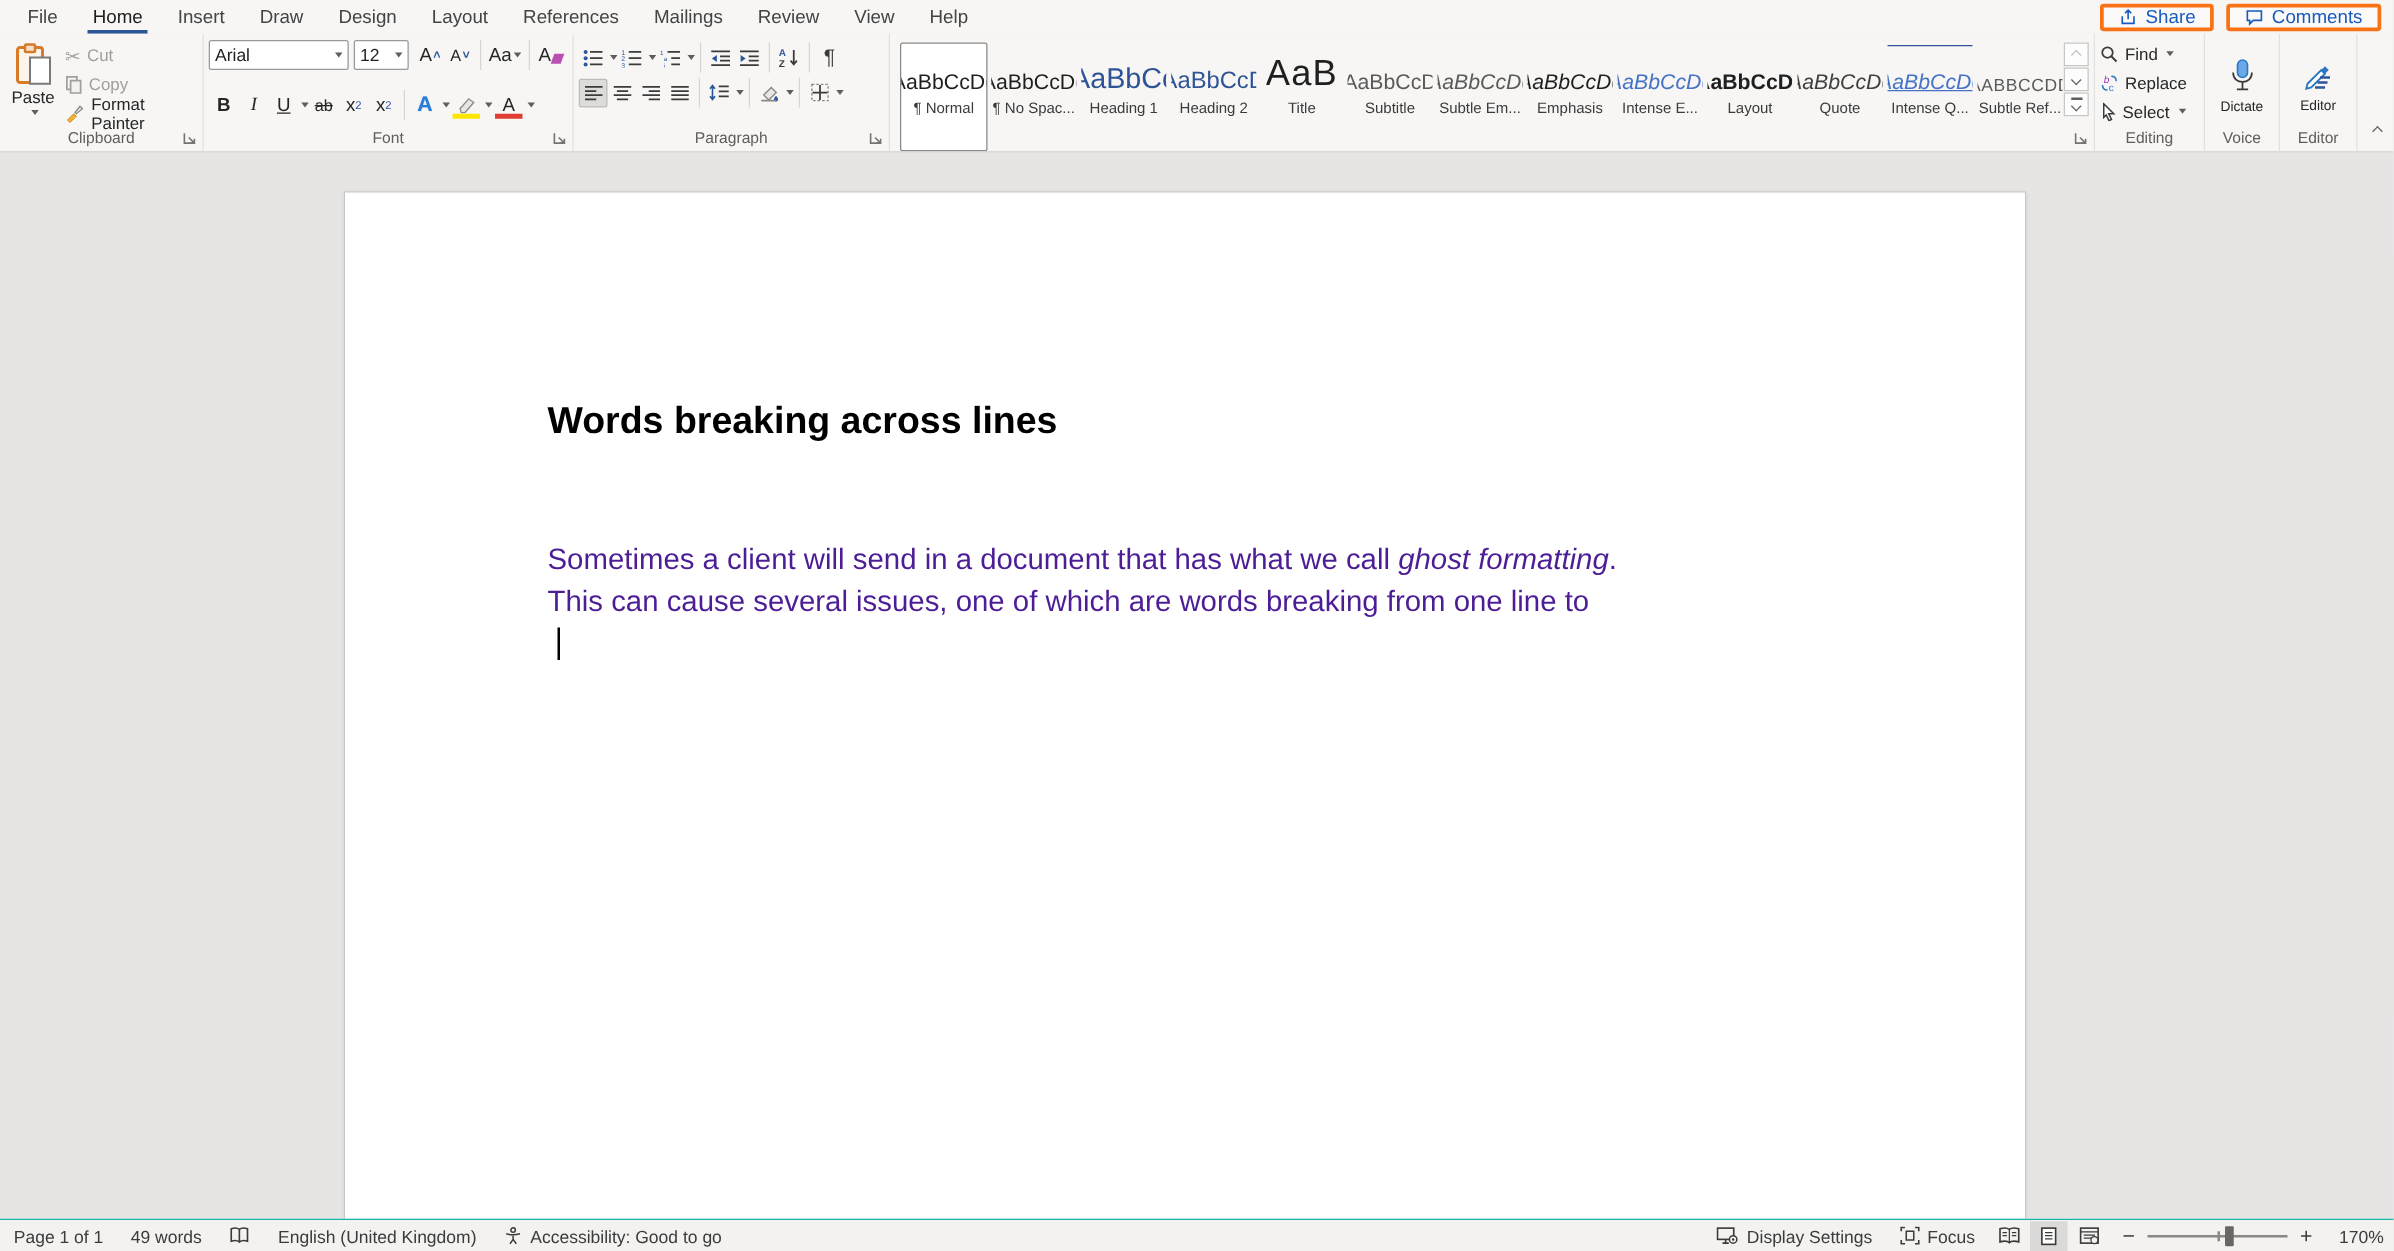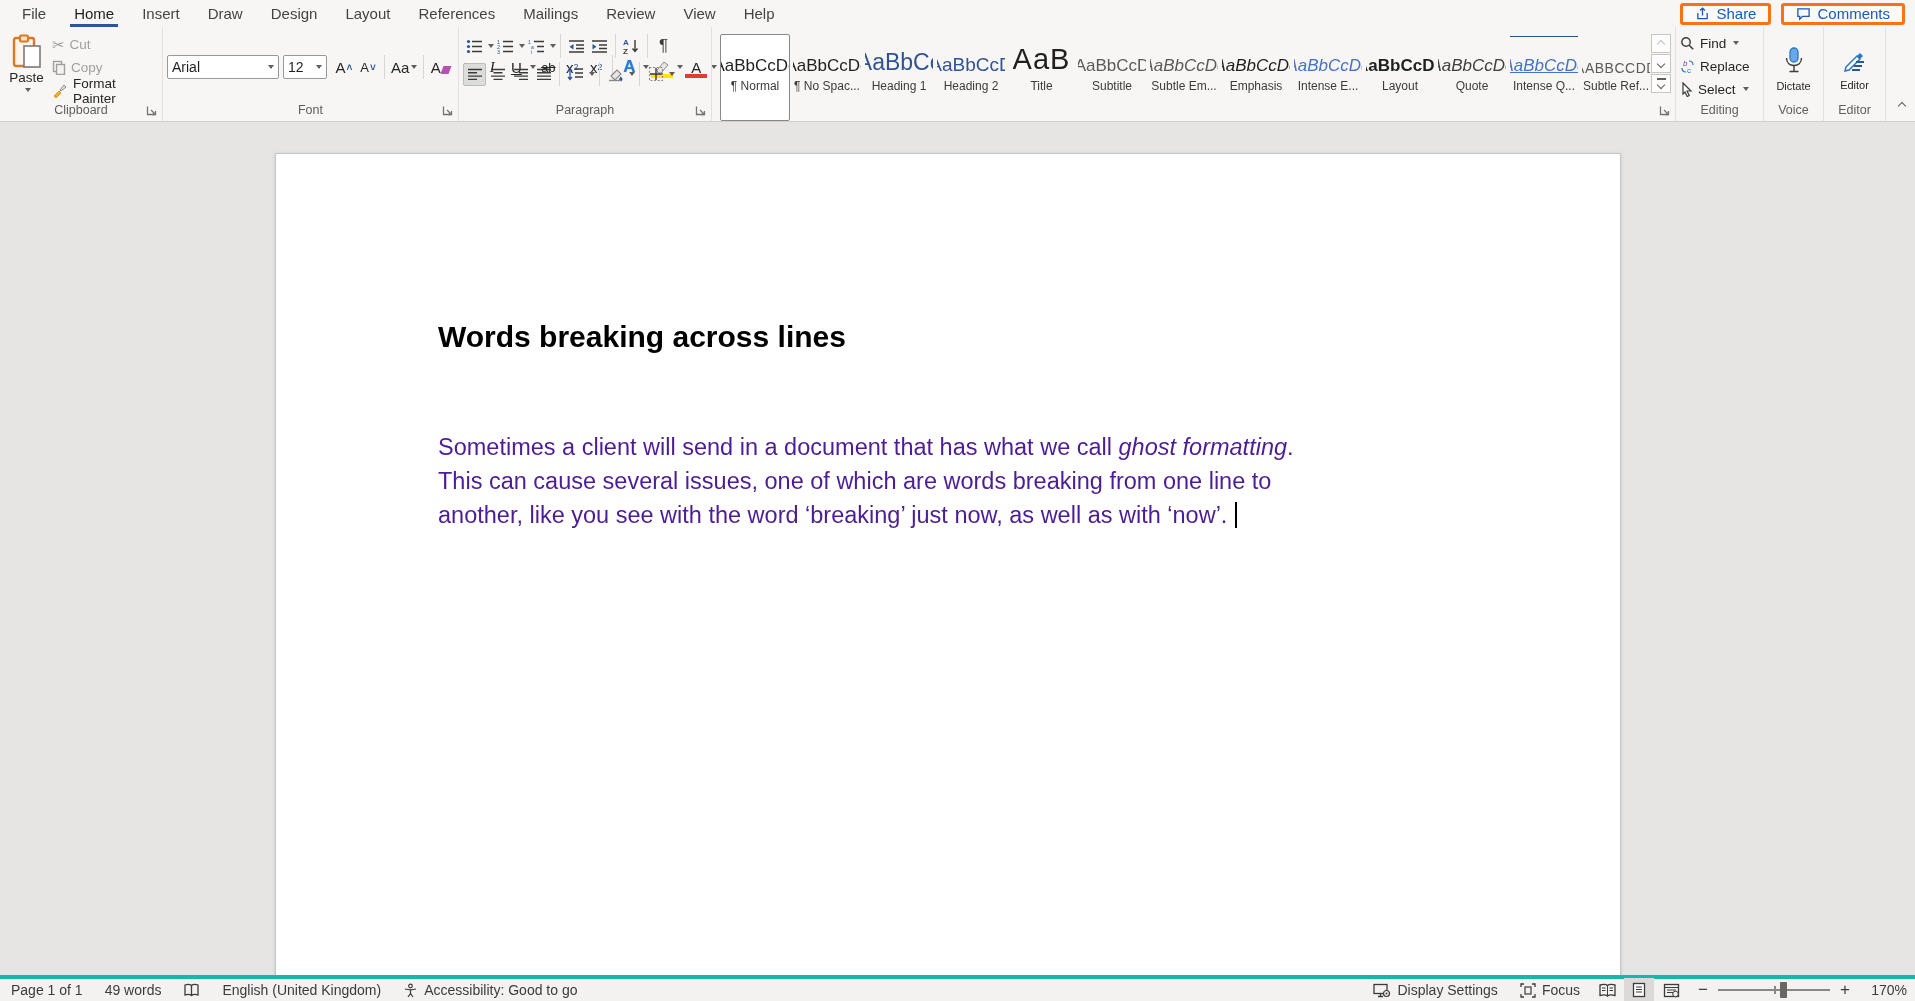--- a/index.html
+++ b/index.html
@@ -33,21 +33,21 @@
   
   .g-clipboard { width:163px; }
   .paste-btn { width:48px; display:flex; flex-direction:column; align-items:center; font-size:13.5px; color:#262626; padding-top:2px; }
   .paste-btn .dd { margin-top:3px; }
   .clip-col { display:flex; flex-direction:column; gap:2px; padding-top:2px; }
   .small-cmd { display:flex; align-items:center; gap:5px; font-size:13.5px; height:21px; padding:0 3px; border-radius:2px; color:#262626; }
   .small-cmd.disabled { color:#a19f9d; }
 
   
   .g-font { width:296px; }
-  .g-font .rgroup-body { flex-direction:row; gap:4px; }
+  .g-font .rgroup-body { flex-direction:column; gap:16px; }
   .frow { display:flex; align-items:center; }
   .combo { display:flex; align-items:center; justify-content:space-between; background:#fff;
     border:1px solid #999; height:24px; font-size:14px; color:#1f1f1f; padding:0 4px; border-radius:2px; }
   .combo-font { width:112px; } .combo-size { width:44px; margin-left:4px; }
   .fbtn { display:flex; align-items:center; justify-content:center; min-width:24px; height:24px;
     border-radius:2px; font-size:15px; color:#262626; padding:0 2px; }
   .glyph-b { font-weight:700; } .glyph-i { font-style:italic; font-family:"Liberation Serif",serif; }
   .glyph-u { text-decoration:underline; } .glyph-strike { text-decoration:line-through; font-size:13px; }
   .subsup sub,.subsup sup { color:#2b579a; font-size:9px; }
   .a-caret { color:#2b579a; font-size:10px; font-weight:700; margin-left:1px; }
@@ -99,21 +99,21 @@
   
   .docarea { position:absolute; top:123px; left:0; right:0; bottom:26px; background:#e6e5e4; overflow:hidden; }
   .page { position:absolute; left:275px; top:30px; width:1346px; height:1400px; background:#fff;
     border:1px solid #c6c6c6; box-shadow:0 1px 4px rgba(0,0,0,.12); }
   .doc-heading { position:absolute; left:162px; top:166px; font-size:30px; font-weight:700; color:#000; white-space:nowrap; }
   .doc-body { position:absolute; left:162px; top:276px; font-size:23.5px; color:#4c1d95; }
   .doc-line { white-space:nowrap; height:34px; line-height:34px; }
   .caret { display:inline-block; width:2px; height:26px; background:#000; vertical-align:-5px; margin-left:8px; }
 
   
-  .statusbar { position:absolute; left:0; right:0; bottom:0; height:26px; background:#f3f2f1; border-top:4px solid #14b8a6;
+  .statusbar { position:absolute; left:0; right:0; bottom:0; height:26px; background:#f3f2f1; border-top:1px solid #14b8a6;
     display:flex; align-items:center; font-size:14px; color:#3b3b3b; padding:0 8px; }
   .sb-item { display:flex; align-items:center; gap:6px; padding:0 11px; height:100%; }
   .sb-right { margin-left:auto; display:flex; align-items:center; }
   .viewbtn { width:30px; height:24px; display:flex; align-items:center; justify-content:center; margin:0 1px; }
   .viewbtn.selected { background:#dbdad8; }
   .zoomwrap { display:flex; align-items:center; gap:9px; margin:0 10px; }
   .ztrack { position:relative; width:112px; height:16px; }
   .ztrack .line { position:absolute; left:0; right:0; top:7px; height:2px; background:#8a8886; }
   .ztrack .tick { position:absolute; left:50%; top:4px; width:1.5px; height:8px; background:#8a8886; }
   .ztrack .thumb { position:absolute; left:55%; top:0; width:7px; height:16px; background:#696764; border-radius:1px; }
@@ -520,21 +520,21 @@
 
     <span class="ribbon-collapse"><span class="chev up"></span></span>
   </div>
 
   <div class="docarea">
     <div class="page">
       <div class="doc-heading">Words breaking across lines</div>
       <div class="doc-body" id="doc-body">
           <div class="doc-line"><span>Sometimes a client will send in a document that has what we call </span><span style="font-style: italic;">ghost formatting</span><span>.</span></div>
           <div class="doc-line"><span>This can cause several issues, one of which are words breaking from one line to</span></div>
-          <div class="doc-line"><span>another, like you see with the word ‘breaking’ just now, as well as with ‘now’.</span><span class="caret"></span></div>
+          <div class="doc-line"><span class="caret"></span></div>
         </div>
     </div>
   </div>
 
   <div class="statusbar">
     <div class="sb-item" style="padding-left:3px;">
       <span>Page 1 of 1</span>
     </div>
     <div class="sb-item">
       <span>49 words</span>

